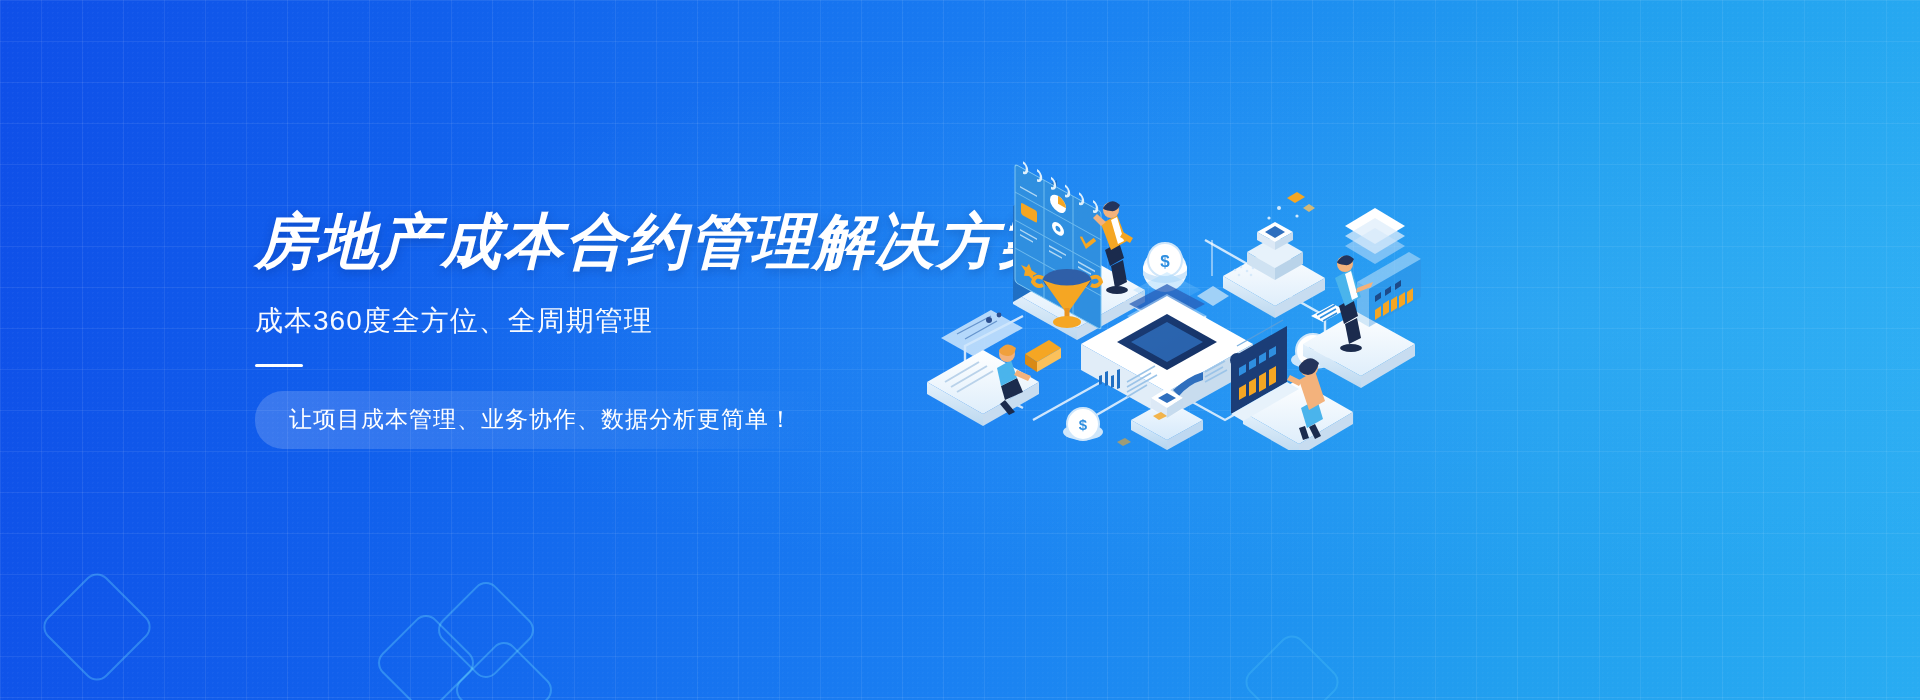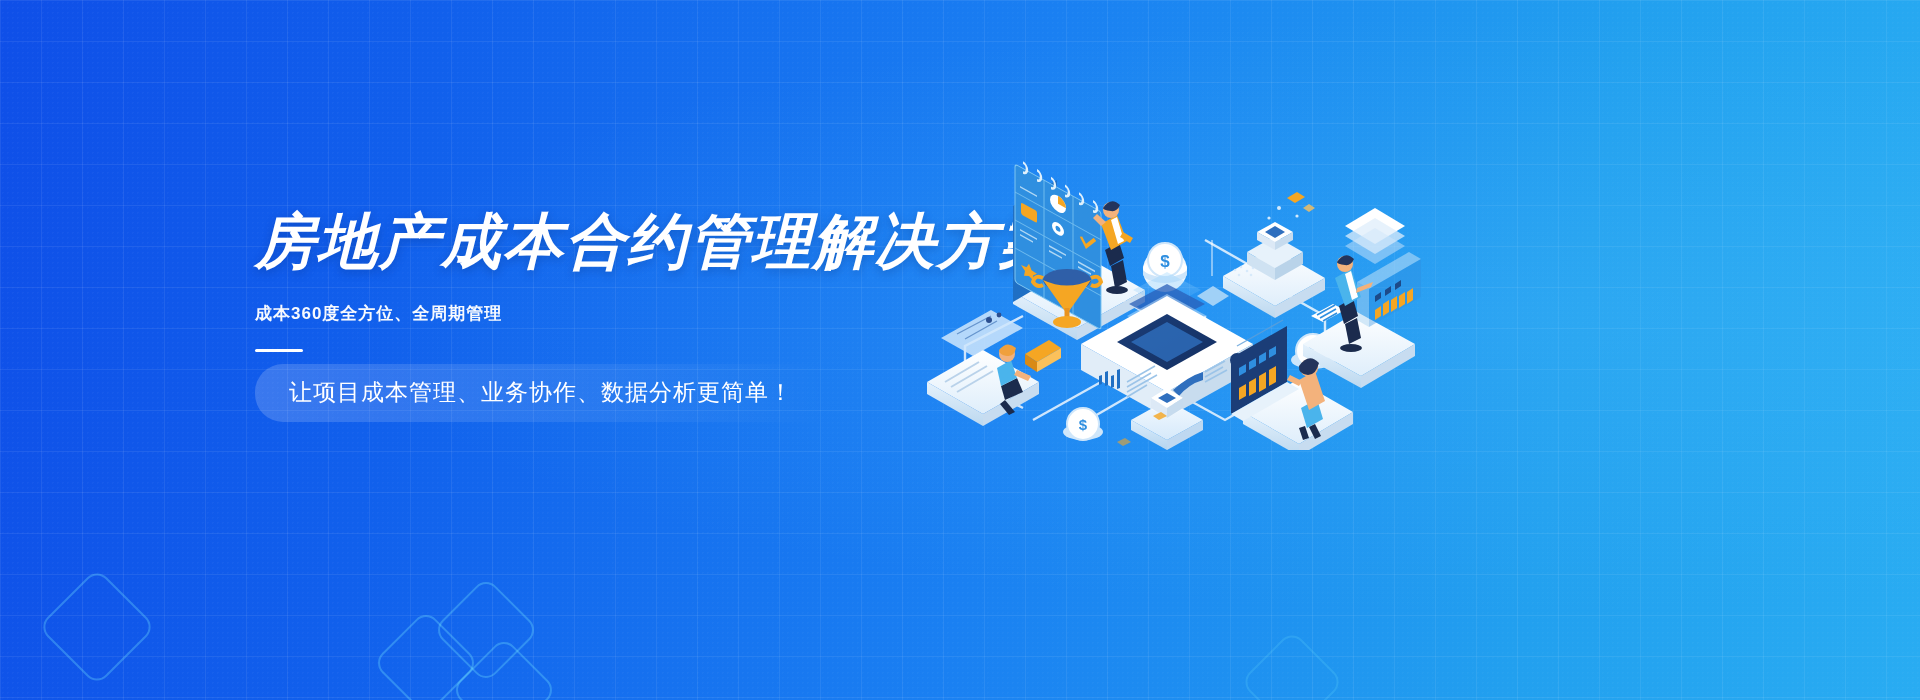--- a/index.html
+++ b/index.html
@@ -39,25 +39,25 @@
     border-radius:14px;transform:rotate(45deg);pointer-events:none;
   }
   
   #copy{position:absolute;left:255px;top:210px;width:760px;}
   #title{
     font-size:60px;font-weight:bold;font-style:italic;color:#fff;
     letter-spacing:2px;line-height:1.06;white-space:nowrap;
     text-shadow:0 3px 10px rgba(4,40,110,.28);
   }
   #subtitle{
-    margin-top:28px;font-size:17px;color:#ffffff;letter-spacing:1px;
-    font-weight:700;opacity:.97;white-space:nowrap;
+    margin-top:28px;font-size:28px;color:#ffffff;letter-spacing:1px;
+    font-weight:400;opacity:.97;white-space:nowrap;
   }
   #divider{margin-top:24px;width:48px;height:3px;background:#fff;border-radius:2px;}
-  #tagwrap{margin-top:12px;display:inline-block;font-family:Liberation Serif, serif;}
+  #tagwrap{margin-top:24px;display:inline-block;font-family:Liberation Serif, serif;}
   #tagline{
     display:inline-block;
     padding:13px 34px 14px 34px;
     font-size:23px;color:#ffffff;letter-spacing:1px;white-space:nowrap;
     border-radius:28px 0 0 28px;
     background:linear-gradient(90deg, rgba(255,255,255,.175) 0%, rgba(255,255,255,.085) 55%, rgba(255,255,255,0) 100%);
   }
   
   #art{position:absolute;left:905px;top:120px;width:520px;height:330px;}
   #art svg{display:block;}

